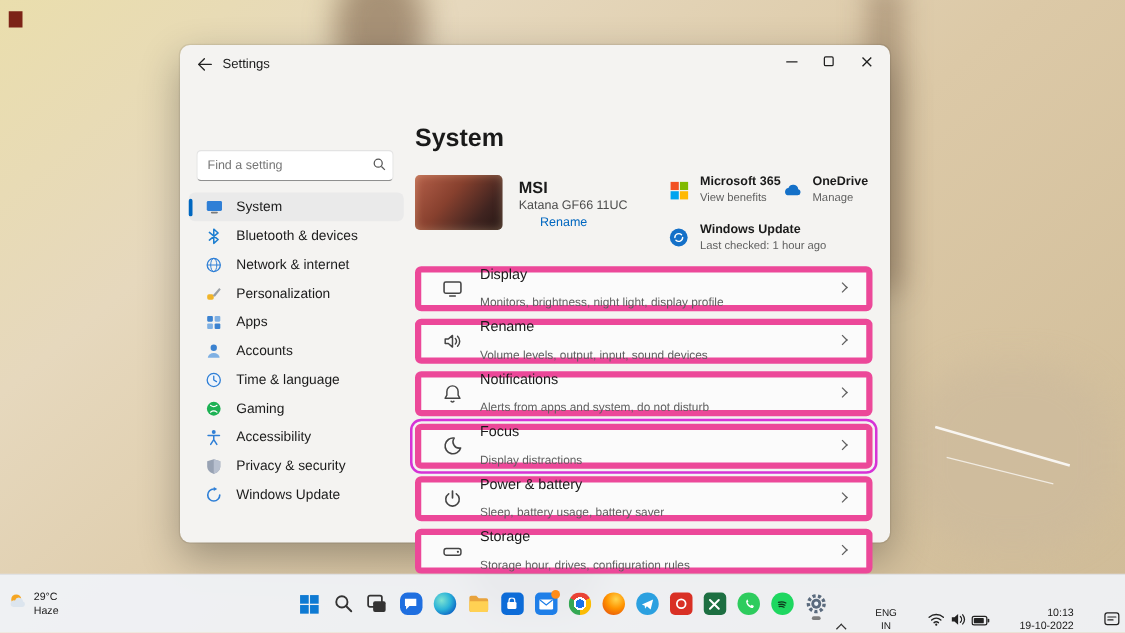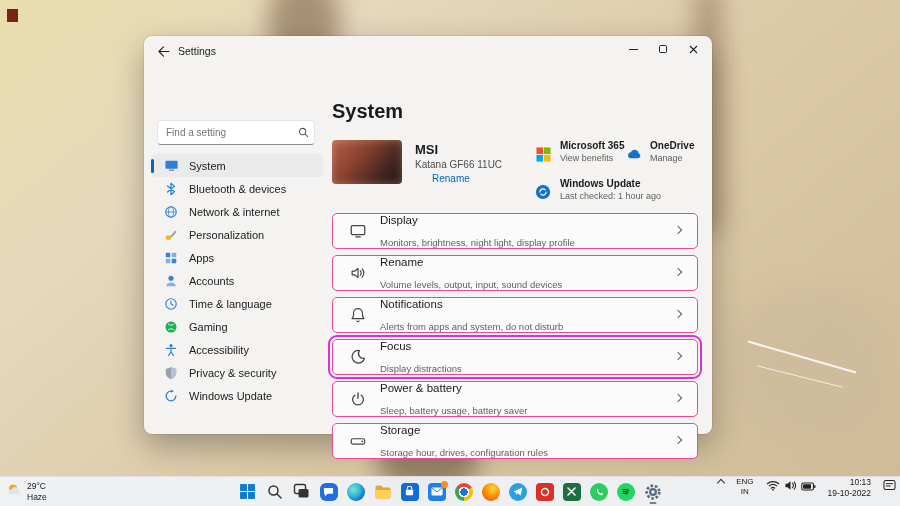--- a/index.html
+++ b/index.html
@@ -50,41 +50,41 @@
   
   .content{position:absolute;left:188px;top:30px;right:0;bottom:0}
   .page-title{position:absolute;left:0;top:34px;font-size:20px;font-weight:700;color:#1a1a1a}
   .thumb{position:absolute;left:0;top:74px;width:70px;height:44px;border-radius:4px;
          background:linear-gradient(130deg,#b5604a 0%,#87402e 40%,#402420 75%,#241614 100%);
          box-shadow:inset 0 0 8px rgba(255,210,160,.35)}
   .dev-name{position:absolute;left:83px;top:76px;font-size:13px;font-weight:700;color:#1a1a1a}
   .dev-model{position:absolute;left:83px;top:93px;font-size:10px;color:#4c4c4c}
   .dev-rename{position:absolute;left:100px;top:107px;font-size:10px;color:#0067c0;cursor:pointer}
 
-  .quick{position:absolute;display:flex;align-items:flex-end;gap:8px}
+  .quick{position:absolute;display:flex;align-items:center;gap:8px}
   .q-ms365{left:202px;top:74px}
   .q-onedrive{left:292px;top:74px}
   .q-update{left:202px;top:112px}
   .q-icon{width:18px;height:18px;display:flex;align-items:center;justify-content:center;margin-top:1px}
   .q-title{font-size:10px;font-weight:700;color:#1a1a1a;white-space:nowrap}
   .q-sub{font-size:9px;color:#5f5f5f;margin-top:2px;white-space:nowrap}
 
   .cards{position:absolute;left:0;top:147px;width:366px;display:flex;flex-direction:column;gap:6px}
-  .card{position:relative;height:36px;background:#fbfbfb;border:1px solid #ec4899;border-radius:5px;
+  .card{position:relative;height:36px;background:#fbfbfb;border:5px solid #ec4899;border-radius:5px;
         display:flex;align-items:center;padding-left:15px;cursor:default}
   .card.highlighted{outline:2px solid #d633d6;outline-offset:2px}
   .c-icon{width:20px;height:20px;display:flex;align-items:center;justify-content:center}
   .c-text{margin-left:12px}
   .c-title{font-size:11.5px;color:#1a1a1a}
   .c-sub{font-size:9.5px;color:#5f5f5f;margin-top:11px}
   .chev{position:absolute;right:16px;top:50%;width:6px;height:6px;margin-top:-4px;
         border-top:1.5px solid #5f5f5f;border-right:1.5px solid #5f5f5f;transform:rotate(45deg)}
 
   
-  .taskbar{position:absolute;left:0;right:0;bottom:0;height:30px;background:rgba(240,243,249,.92);
+  .taskbar{position:absolute;left:0;right:0;bottom:0;height:47px;background:rgba(240,243,249,.92);
            border-top:1px solid rgba(0,0,0,.06)}
   .weather{position:absolute;left:6px;top:0;bottom:0;display:flex;align-items:center;gap:5px}
   .w-text{font-size:8.5px;color:#1b1b1b;line-height:1.25}
   .tb-center{position:absolute;left:50%;top:0;bottom:0;transform:translateX(-50%);
              display:flex;align-items:center;gap:4px}
   .tb{position:relative;width:23px;height:23px;border-radius:4px;display:flex;align-items:center;justify-content:center}
   .app-dot{width:18px;height:18px;border-radius:50%}
   .app-sq{width:18px;height:18px;border-radius:4px;display:flex;align-items:center;justify-content:center}
   .ic-edge{background:radial-gradient(circle at 35% 35%,#7ee3d2,#2bb3d8 45%,#0b61c4 80%)}
   .ic-chrome{background:
@@ -94,21 +94,21 @@
   .ic-telegram{background:#2ba0e0;display:flex;align-items:center;justify-content:center}
   .ic-whatsapp{background:#2ecc5e;display:flex;align-items:center;justify-content:center}
   .ic-spotify{background:#1ed760;display:flex;align-items:center;justify-content:center}
   .ic-red{background:#d93025;display:flex;align-items:center;justify-content:center}
   .ic-excel{background:#1d6f42}
   .ic-store{background:#0d6cd8}
   .ic-mail{background:#1f7fe8;position:relative}
   .ic-chat{background:#1f6fe0;border-radius:6px}
   .run-ind{position:absolute;left:50%;bottom:-1px;transform:translateX(-50%);width:7px;height:2.5px;
            border-radius:2px;background:#7d7d7d}
-  .tray{position:absolute;right:4px;top:0;bottom:0;display:flex;align-items:flex-start;gap:12px}
+  .tray{position:absolute;right:4px;top:0;bottom:0;display:flex;align-items:flex-end;gap:24px}
   .chev-up{width:6px;height:6px;border-top:1.4px solid #333;border-right:1.4px solid #333;
            transform:rotate(-45deg);margin-top:3px}
   .lang{font-size:8px;color:#1b1b1b;text-align:center;line-height:1.25}
   .status-icons{display:flex;align-items:center;gap:4px}
   .clock{font-size:8.5px;color:#1b1b1b;text-align:right;line-height:1.25}
 </style>
 </head>
 <body>
 
 <div class="wp wp-blur wp-top"></div>

